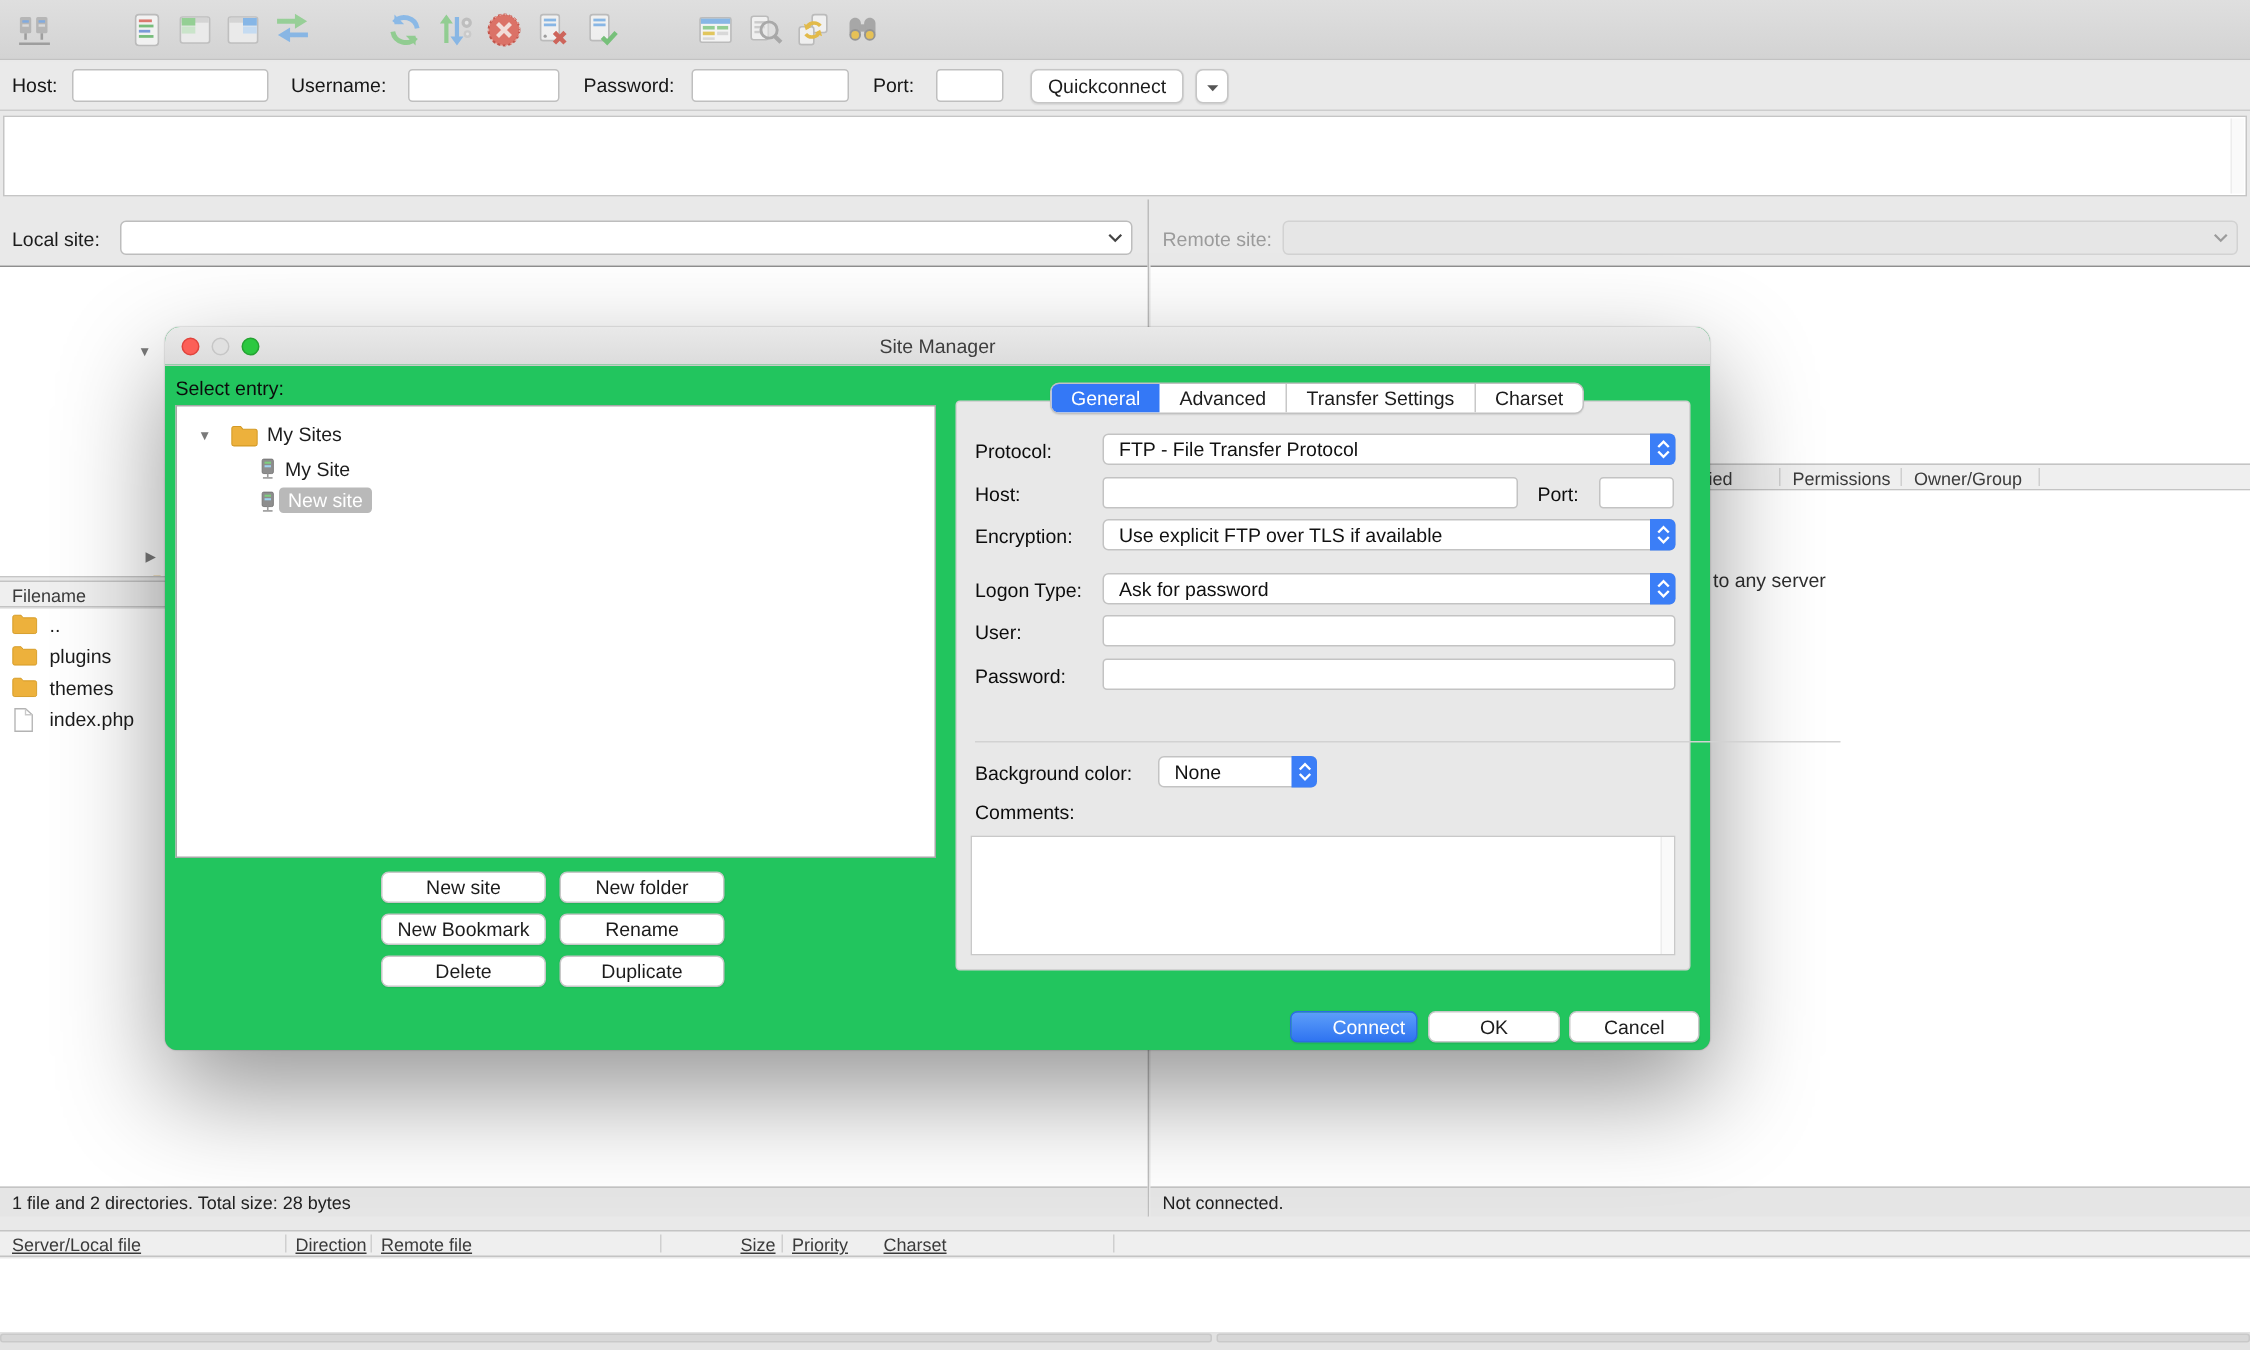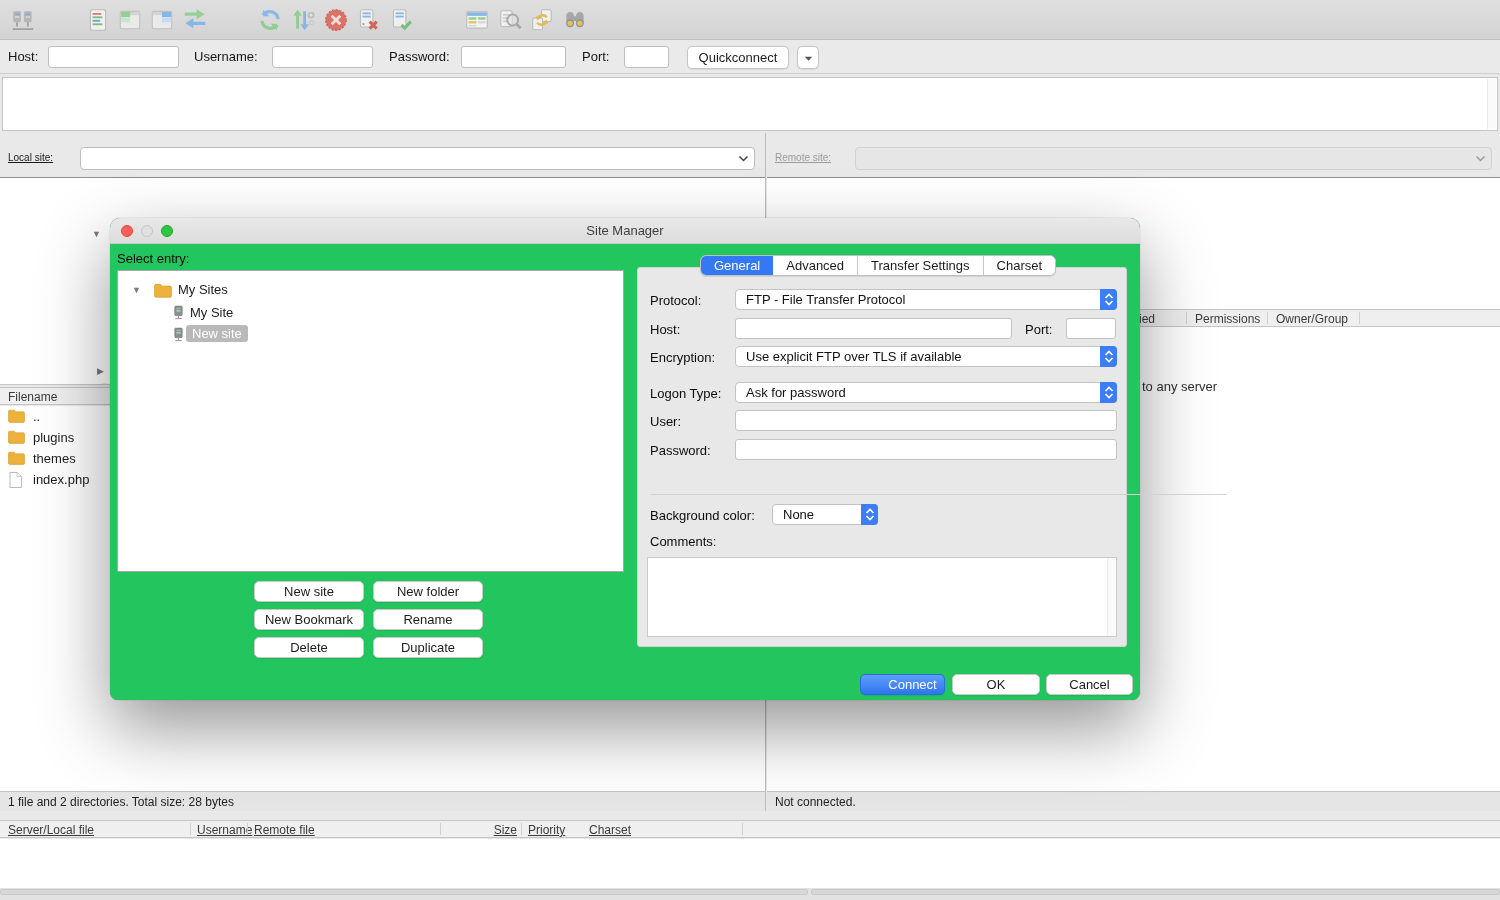--- a/index.html
+++ b/index.html
@@ -24,21 +24,21 @@
 
   
   .logpane { position:absolute; left:2px; top:77px; width:1496px; height:54px;
              background:#fff; border:1px solid #c5c5c5; }
   .vscroll { position:absolute; right:1px; top:1px; bottom:1px; width:9px; background:#fafafa; border-left:1px solid #ededed; }
 
   
   .pane { position:absolute; top:133px; height:678px; background:#e9e9e9; }
   .pane.left  { left:0; width:766px; border-right:1px solid #bdbdbd; }
   .pane.right { left:767px; width:733px; }
-  .sitebar-label { position:absolute; top:19px; font-size:10px;text-decoration:underline; }
+  .sitebar-label { position:absolute; top:19px; font-size:13px; }
   .combo { position:absolute; top:14px; height:23px; background:#fff; border:1px solid #bdbdbd; border-radius:4px; }
   .combo .chev { position:absolute; right:5px; top:7px; width:11px; height:8px; }
   .combo.disabled { background:#e6e6e6; border-color:#d2d2d2; }
 
   .treearea { position:absolute; left:0; top:44px; width:100%; height:208px; background:#fff;
               border-top:1px solid #8f8f8f; border-bottom:1px solid #c6c6c6; overflow:hidden; }
   .trow { position:absolute; height:18px; font-size:13px; white-space:nowrap; }
   .disc { font-size:9px; color:#7a7a7a; display:inline-block; vertical-align:2px; }
   .tsel { background:#bfbfbf; color:#fff; border-radius:3px; padding:1px 5px; }
   .clipfold { position:absolute; width:11px; height:14px; overflow:hidden; }
@@ -361,21 +361,21 @@
 
     <div class="statusbar">
       <span>Not connected.</span>
     </div>
   </div>
 
   <div class="queue">
     <div class="qhdr">
       <span class="ct" style="left:8px">Server/Local file</span>
       <span class="sep" style="left:190px"></span>
-      <span class="ct" style="left:197px">Username</span>
+      <span class="ct" style="left:197px">Direction</span>
       <span class="sep" style="left:247px"></span>
       <span class="ct" style="left:254px">Remote file</span>
       <span class="sep" style="left:440px"></span>
       <span class="ct" style="left:457px;width:60px;text-align:right">Size</span>
       <span class="sep" style="left:521px"></span>
       <span class="ct" style="left:528px">Priority</span>
       <span class="ct" style="left:589px">Charset</span>
       <span class="sep" style="left:742px"></span>
     </div>
     <div class="qbody"></div>

